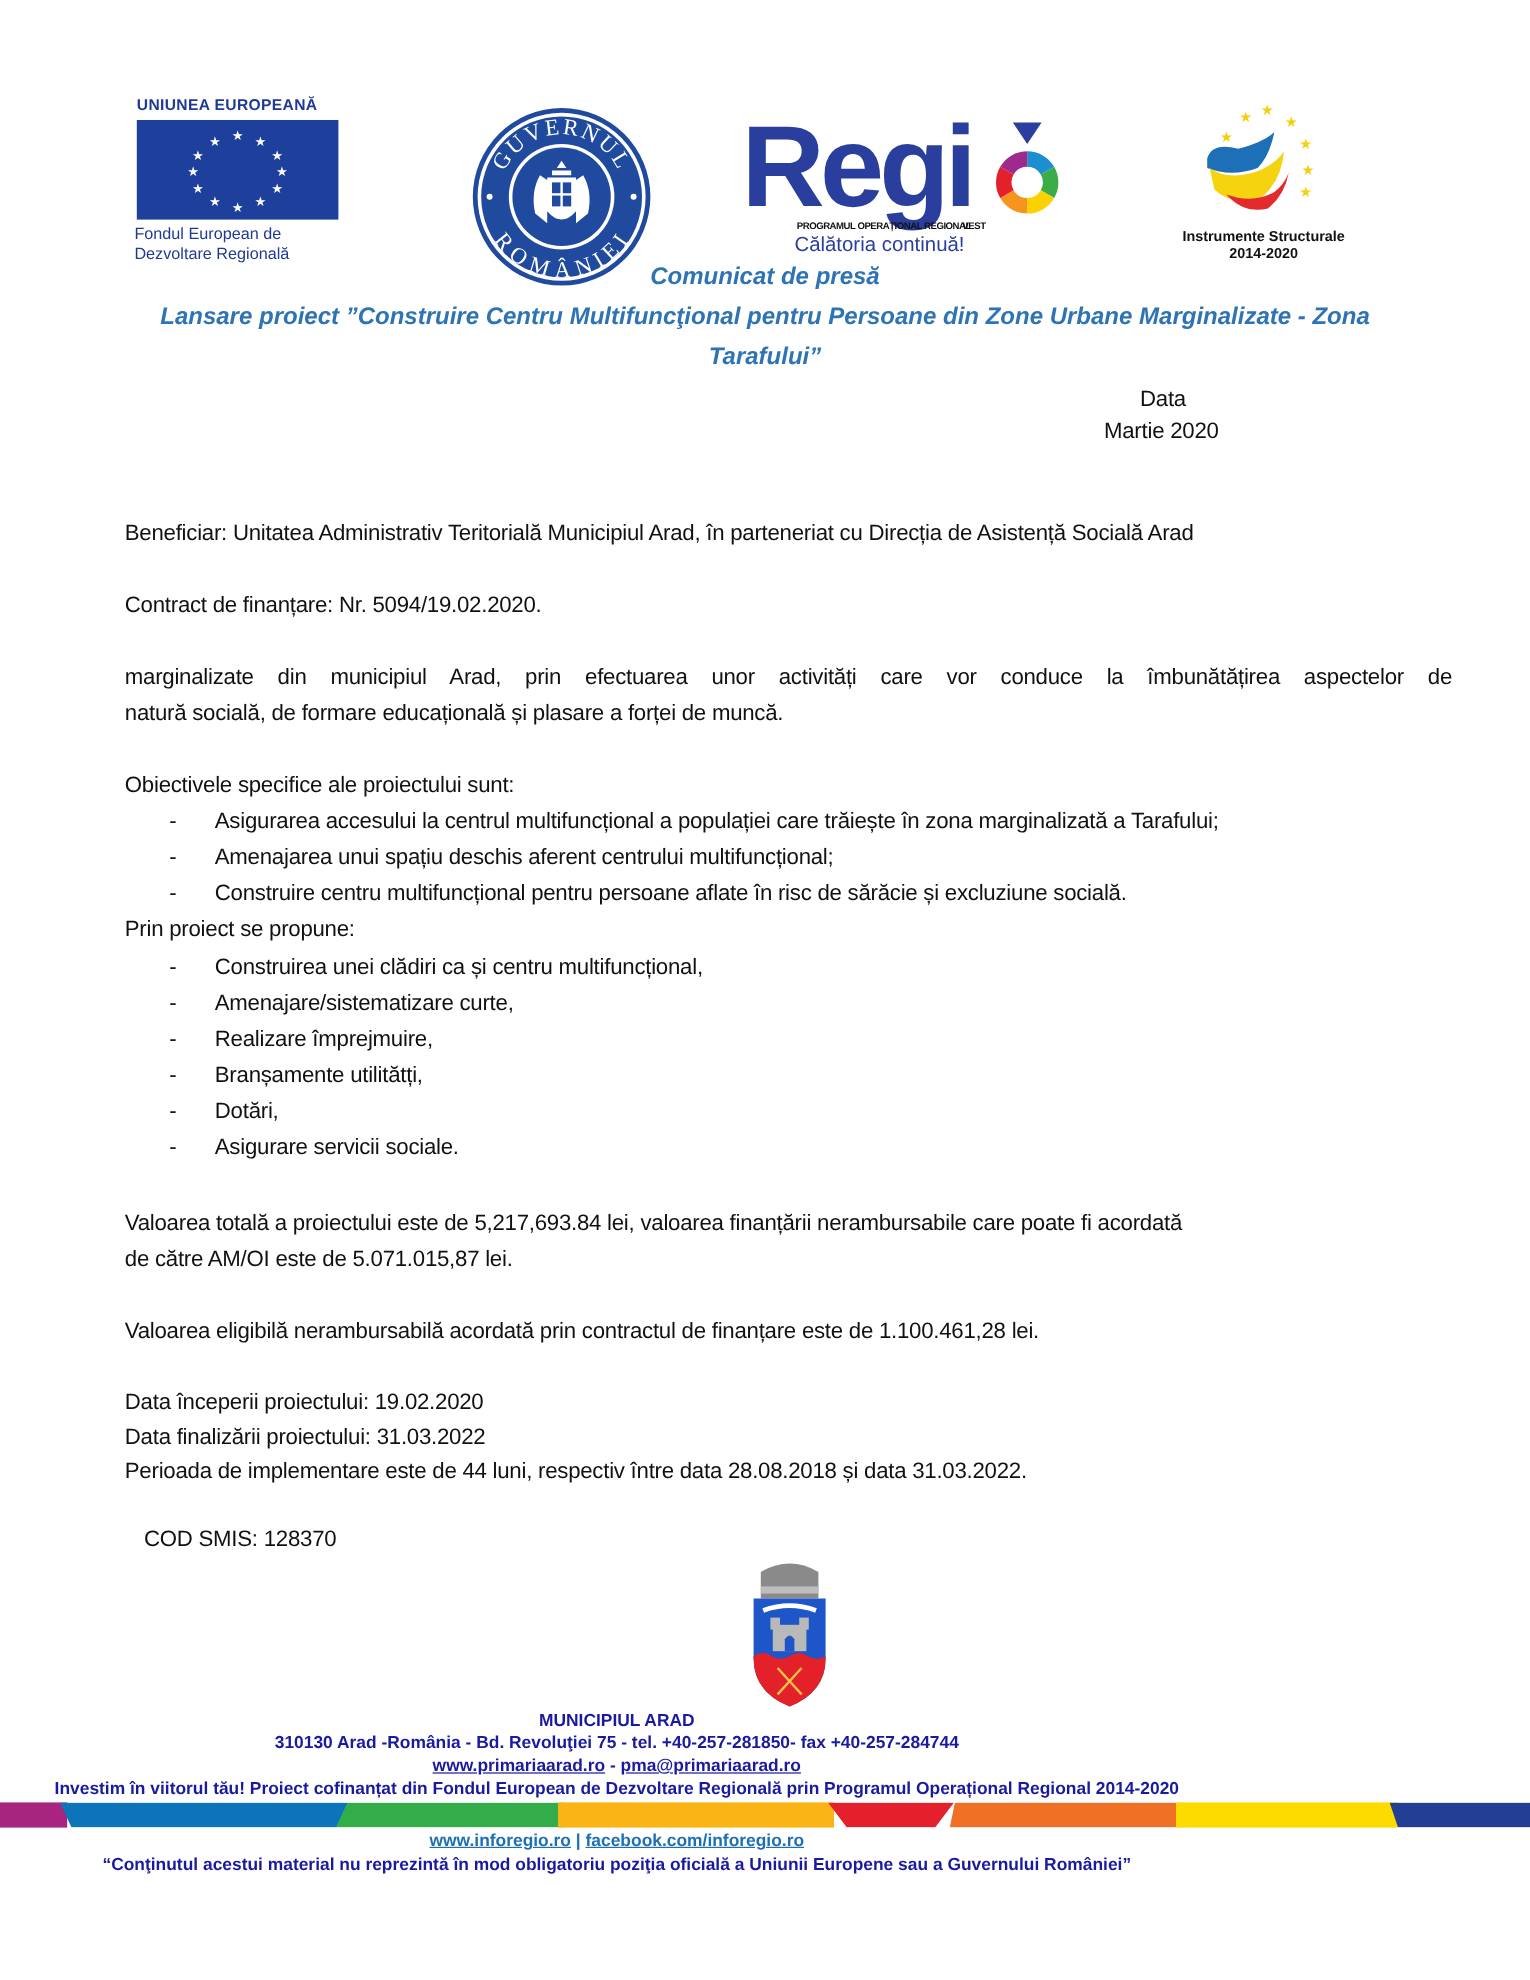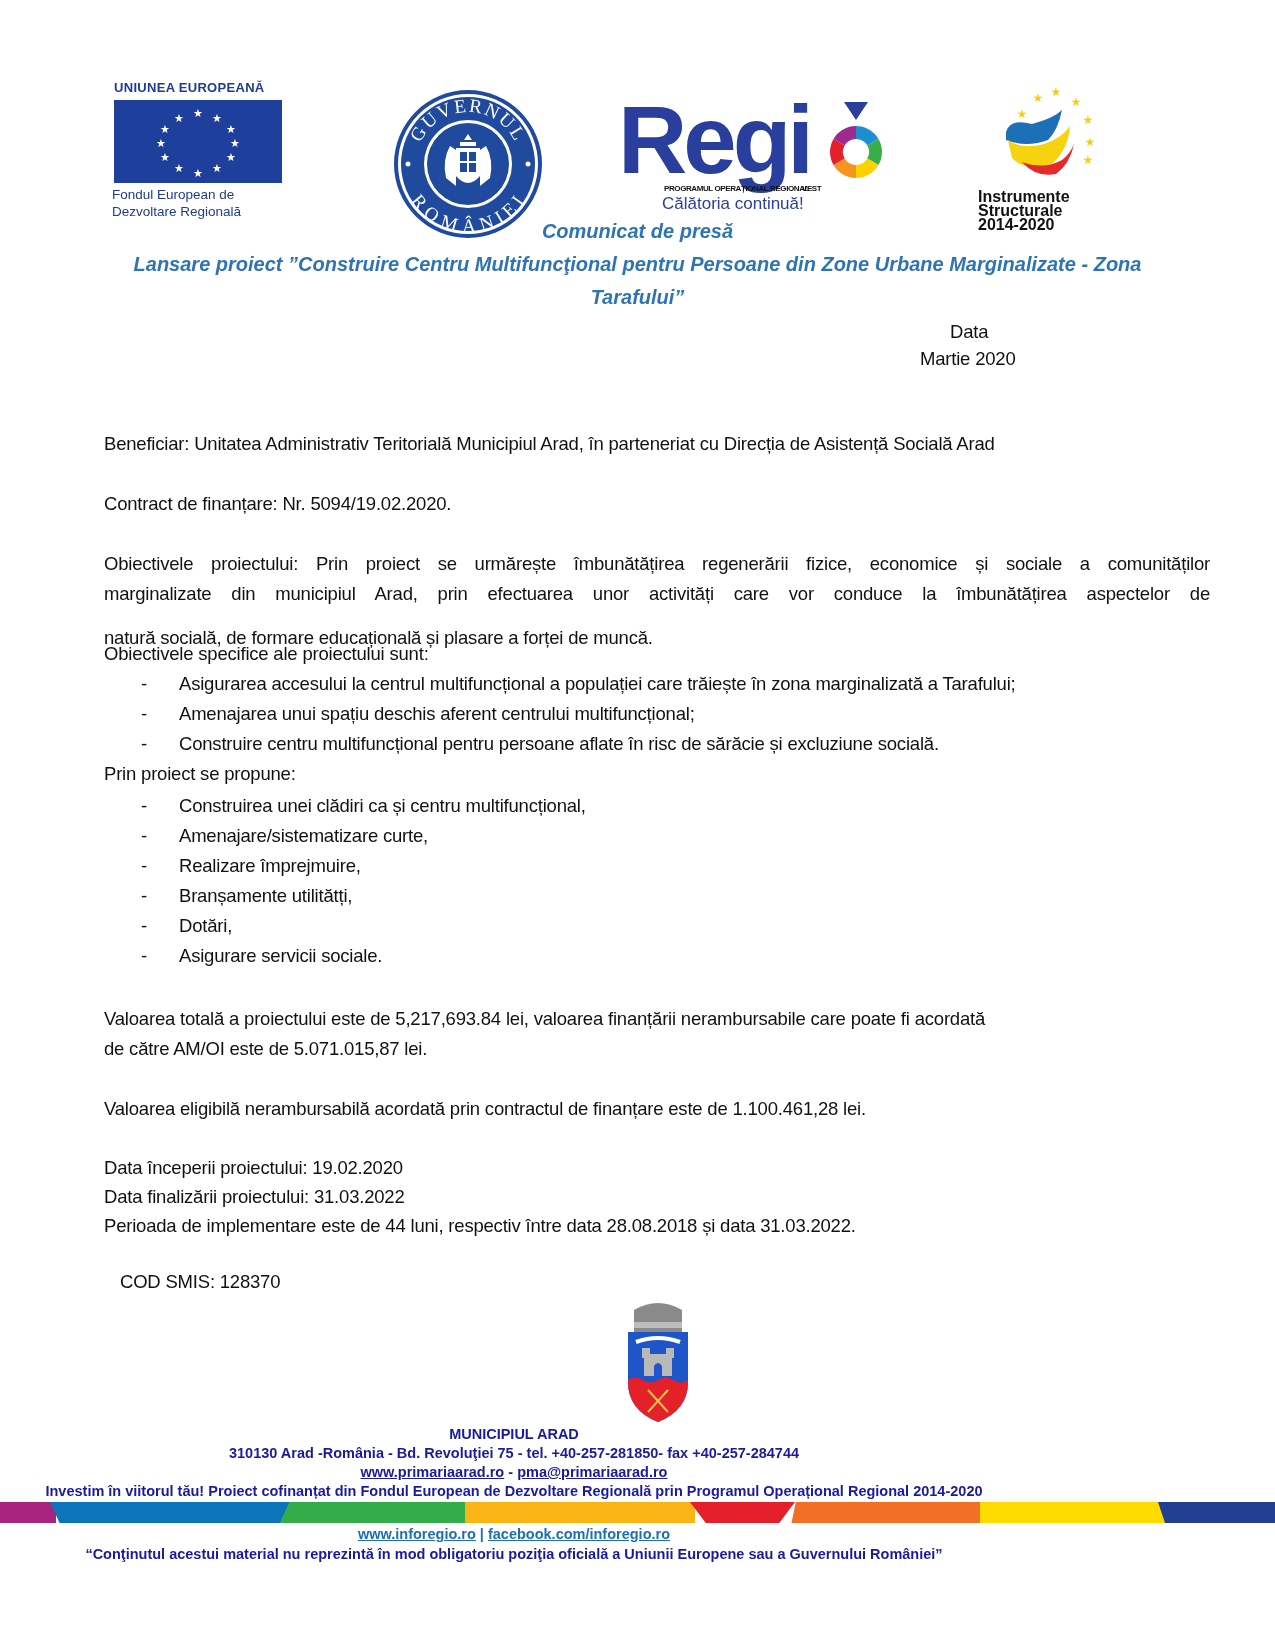--- a/index.html
+++ b/index.html
@@ -11,21 +11,21 @@
   .bul{position:absolute;left:179px;}
   .foot{color:#1a1aa0;font-weight:bold;text-align:center;font-size:14.5px;width:1028px;left:0;white-space:nowrap;}
   .foot a{color:#1a1aa0;text-decoration:underline;}
   
   .eu-label{font-size:13px;font-weight:bold;color:#1f3a93;letter-spacing:0.3px;}
   .eu-flag{background:#1e3f9c;}
   .eu-cap{font-size:13.5px;color:#1f3a93;text-align:left;line-height:17px;}
   .regio-word{font-family:"Liberation Sans",sans-serif;font-weight:bold;color:#2a3f9d;font-size:96px;letter-spacing:-4px;line-height:1;}
   .regio-small{font-size:8px;font-weight:bold;color:#111;letter-spacing:-0.4px;}
   .regio-tag{font-size:17px;color:#2a3f9d;}
-  .instr{font-size:16px;font-weight:bold;color:#111;line-height:14px;}
+  .instr{font-size:12px;font-weight:bold;color:#111;text-align:center;line-height:14px;}
   .stripe{position:absolute;top:1502px;height:21px;}
 </style>
 </head>
 <body>
 
 <div class="abs" style="left:112px;top:80px;width:176px;height:140px;">
   <div class="eu-label abs" style="left:2px;top:0;">UNIUNEA EUROPEANĂ</div>
   <div class="eu-flag abs" style="left:2px;top:20px;width:168px;height:83px;">
     <svg width="168" height="83">
       <g fill="#fff" font-size="11" text-anchor="middle" font-family="DejaVu Sans, sans-serif">
@@ -116,23 +116,22 @@
 <div class="blue-title abs" style="left:0;width:1275px;top:220px;">Comunicat de presă</div>
 <div class="blue-title abs" style="left:0;width:1275px;top:253px;white-space:nowrap;">Lansare proiect ”Construire Centru Multifuncţional pentru Persoane din Zone Urbane Marginalizate - Zona</div>
 <div class="blue-title abs" style="left:0;width:1275px;top:286px;">Tarafului”</div>
 <div class="body-text abs" style="left:950px;top:321px;">Data</div>
 <div class="body-text abs" style="left:920px;top:348px;">Martie 2020</div>
 
 <div class="body-text abs" style="left:104px;top:433px;">Beneficiar: Unitatea Administrativ Teritorială Municipiul Arad, în parteneriat cu Direcția de Asistență Socială Arad</div>
 <div class="body-text abs" style="left:104px;top:493px;">Contract de finanțare:  Nr. 5094/19.02.2020.</div>
 
 <div class="abs" style="left:104px;top:553px;width:1106px;">
-  <div class="body-text" style="height:30px;text-align:justify;text-align-last:justify;">Obiectivele proiectului: Prin proiect se urmărește îmbunătățirea regenerării fizice, economice și sociale a comunităților</div>
   <div class="body-text" style="height:30px;text-align:justify;text-align-last:justify;word-spacing:3px;">marginalizate din municipiul Arad, prin efectuarea unor activități care vor conduce la îmbunătățirea aspectelor de</div>
-  <div class="body-text" style="height:30px;margin-top:14px;">natură socială, de formare educațională și plasare a forței de muncă.</div>
+  <div class="body-text" style="height:30px;">natură socială, de formare educațională și plasare a forței de muncă.</div>
 </div>
 
 <div class="body-text abs" style="left:104px;top:643px;">Obiectivele specifice ale proiectului sunt:</div>
 <div class="abs" style="left:0;top:673px;width:1275px;">
   <div class="body-text" style="position:relative;height:30px;">
       <span class="dash">-</span>
       <span class="bul">Asigurarea accesului la centrul multifuncțional a populației care trăiește în zona marginalizată a Tarafului;</span>
     </div>
   <div class="body-text" style="position:relative;height:30px;">
       <span class="dash">-</span>

